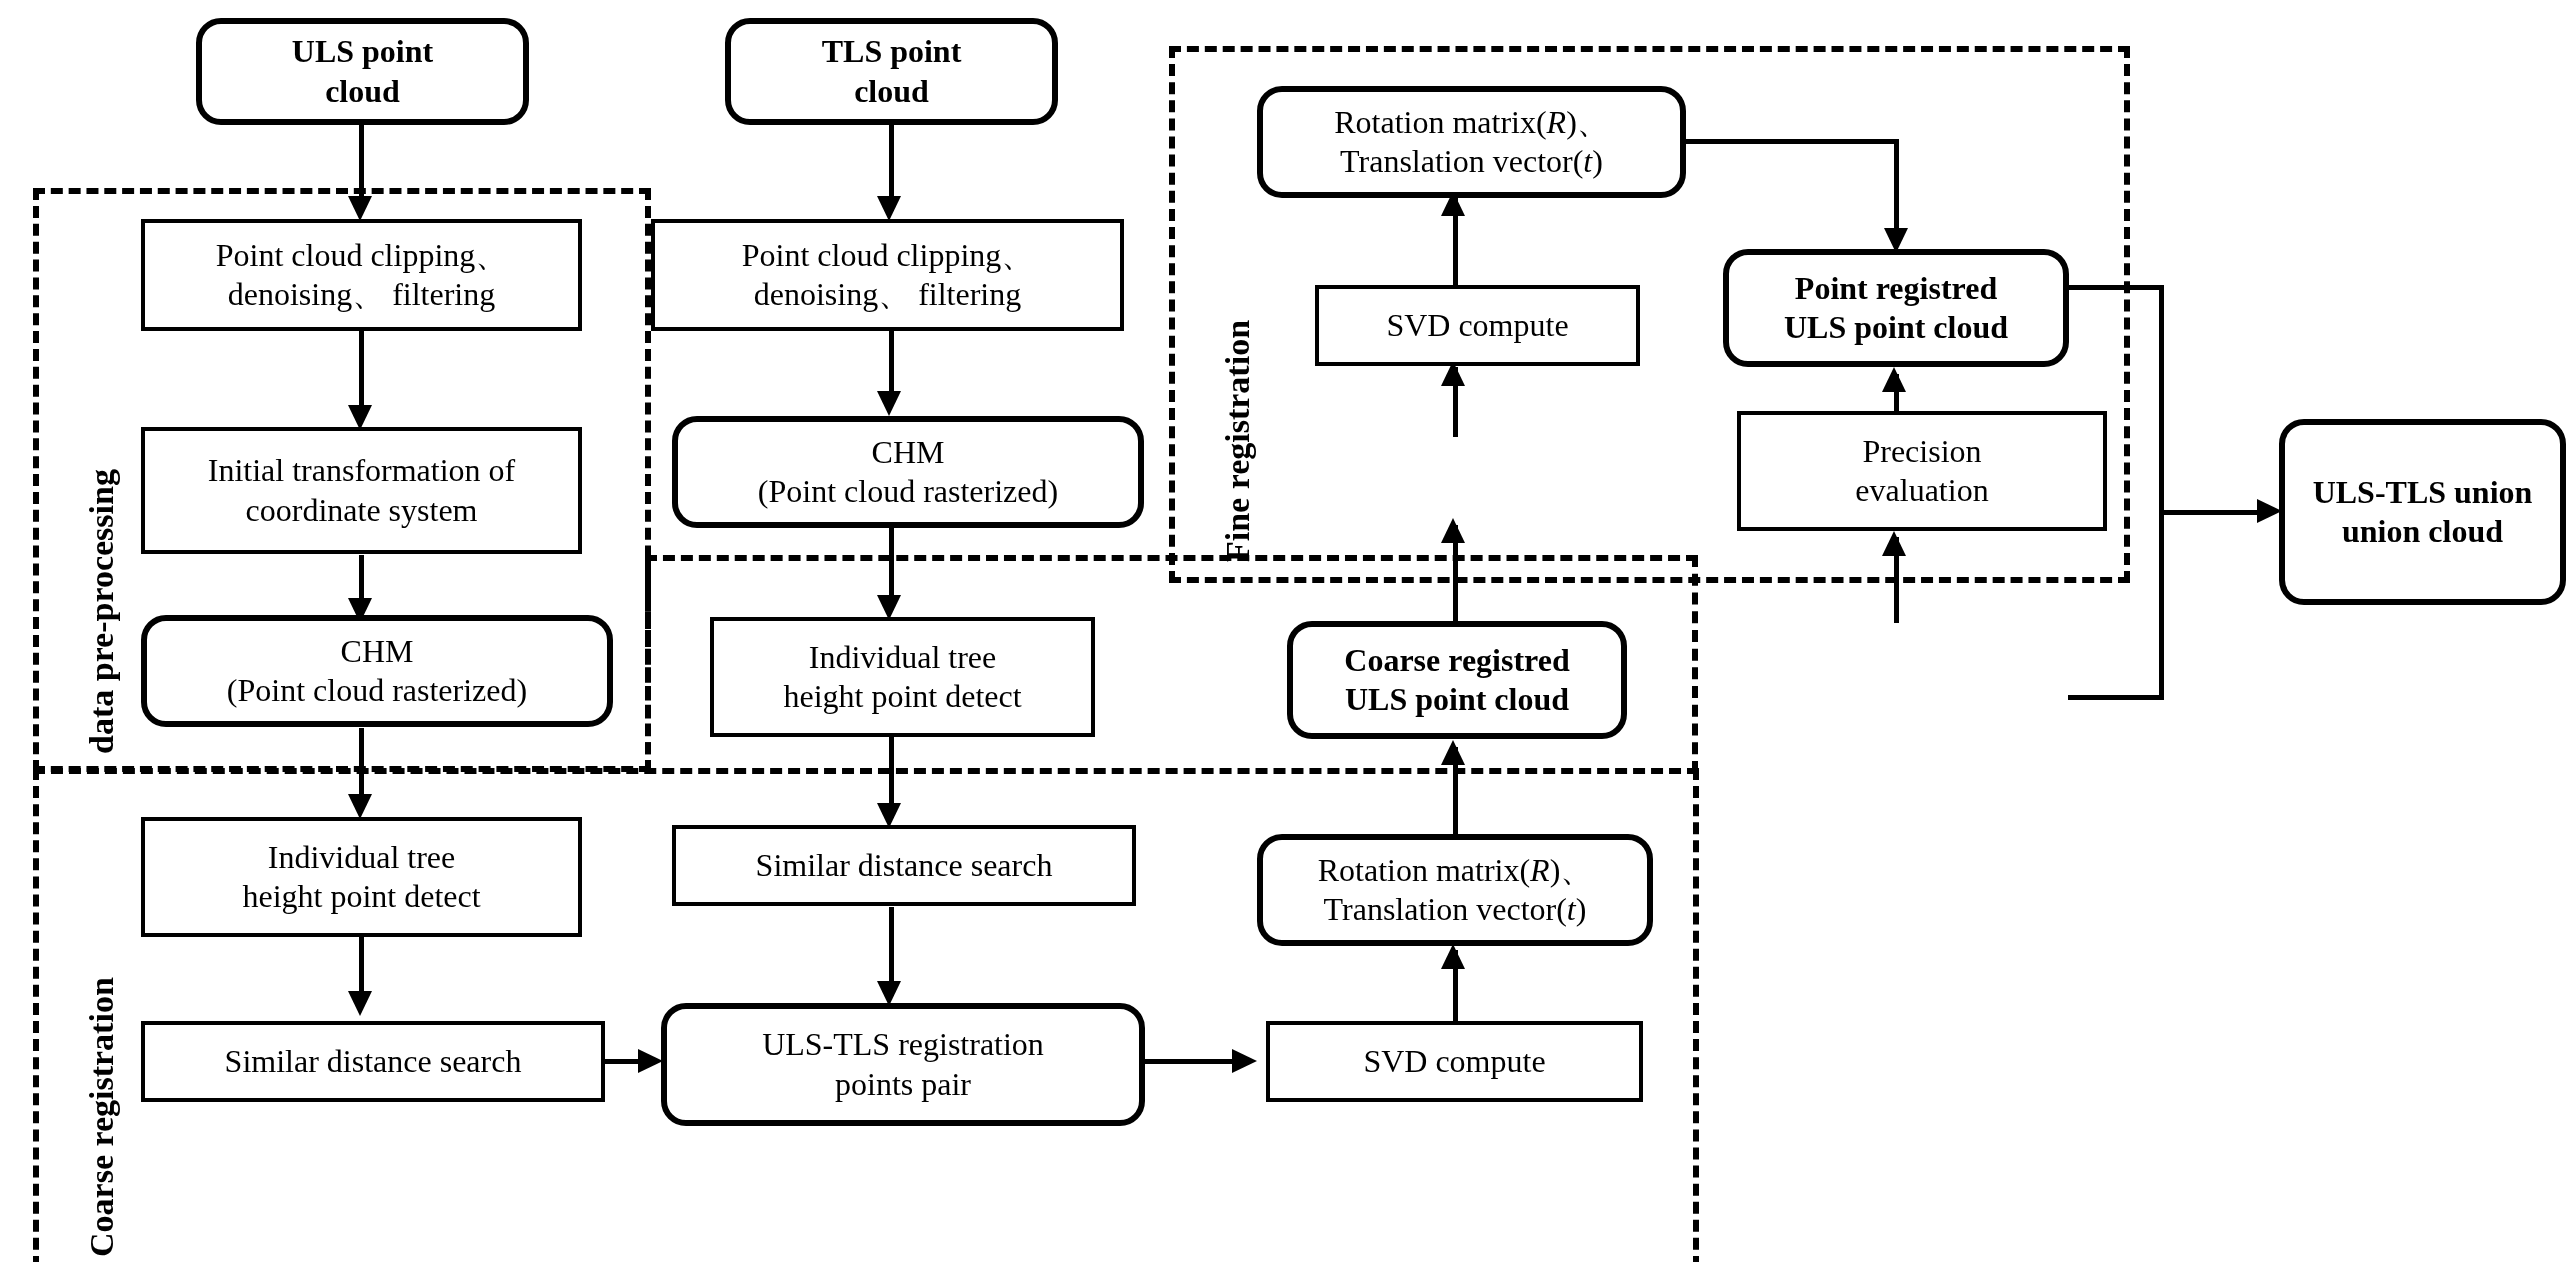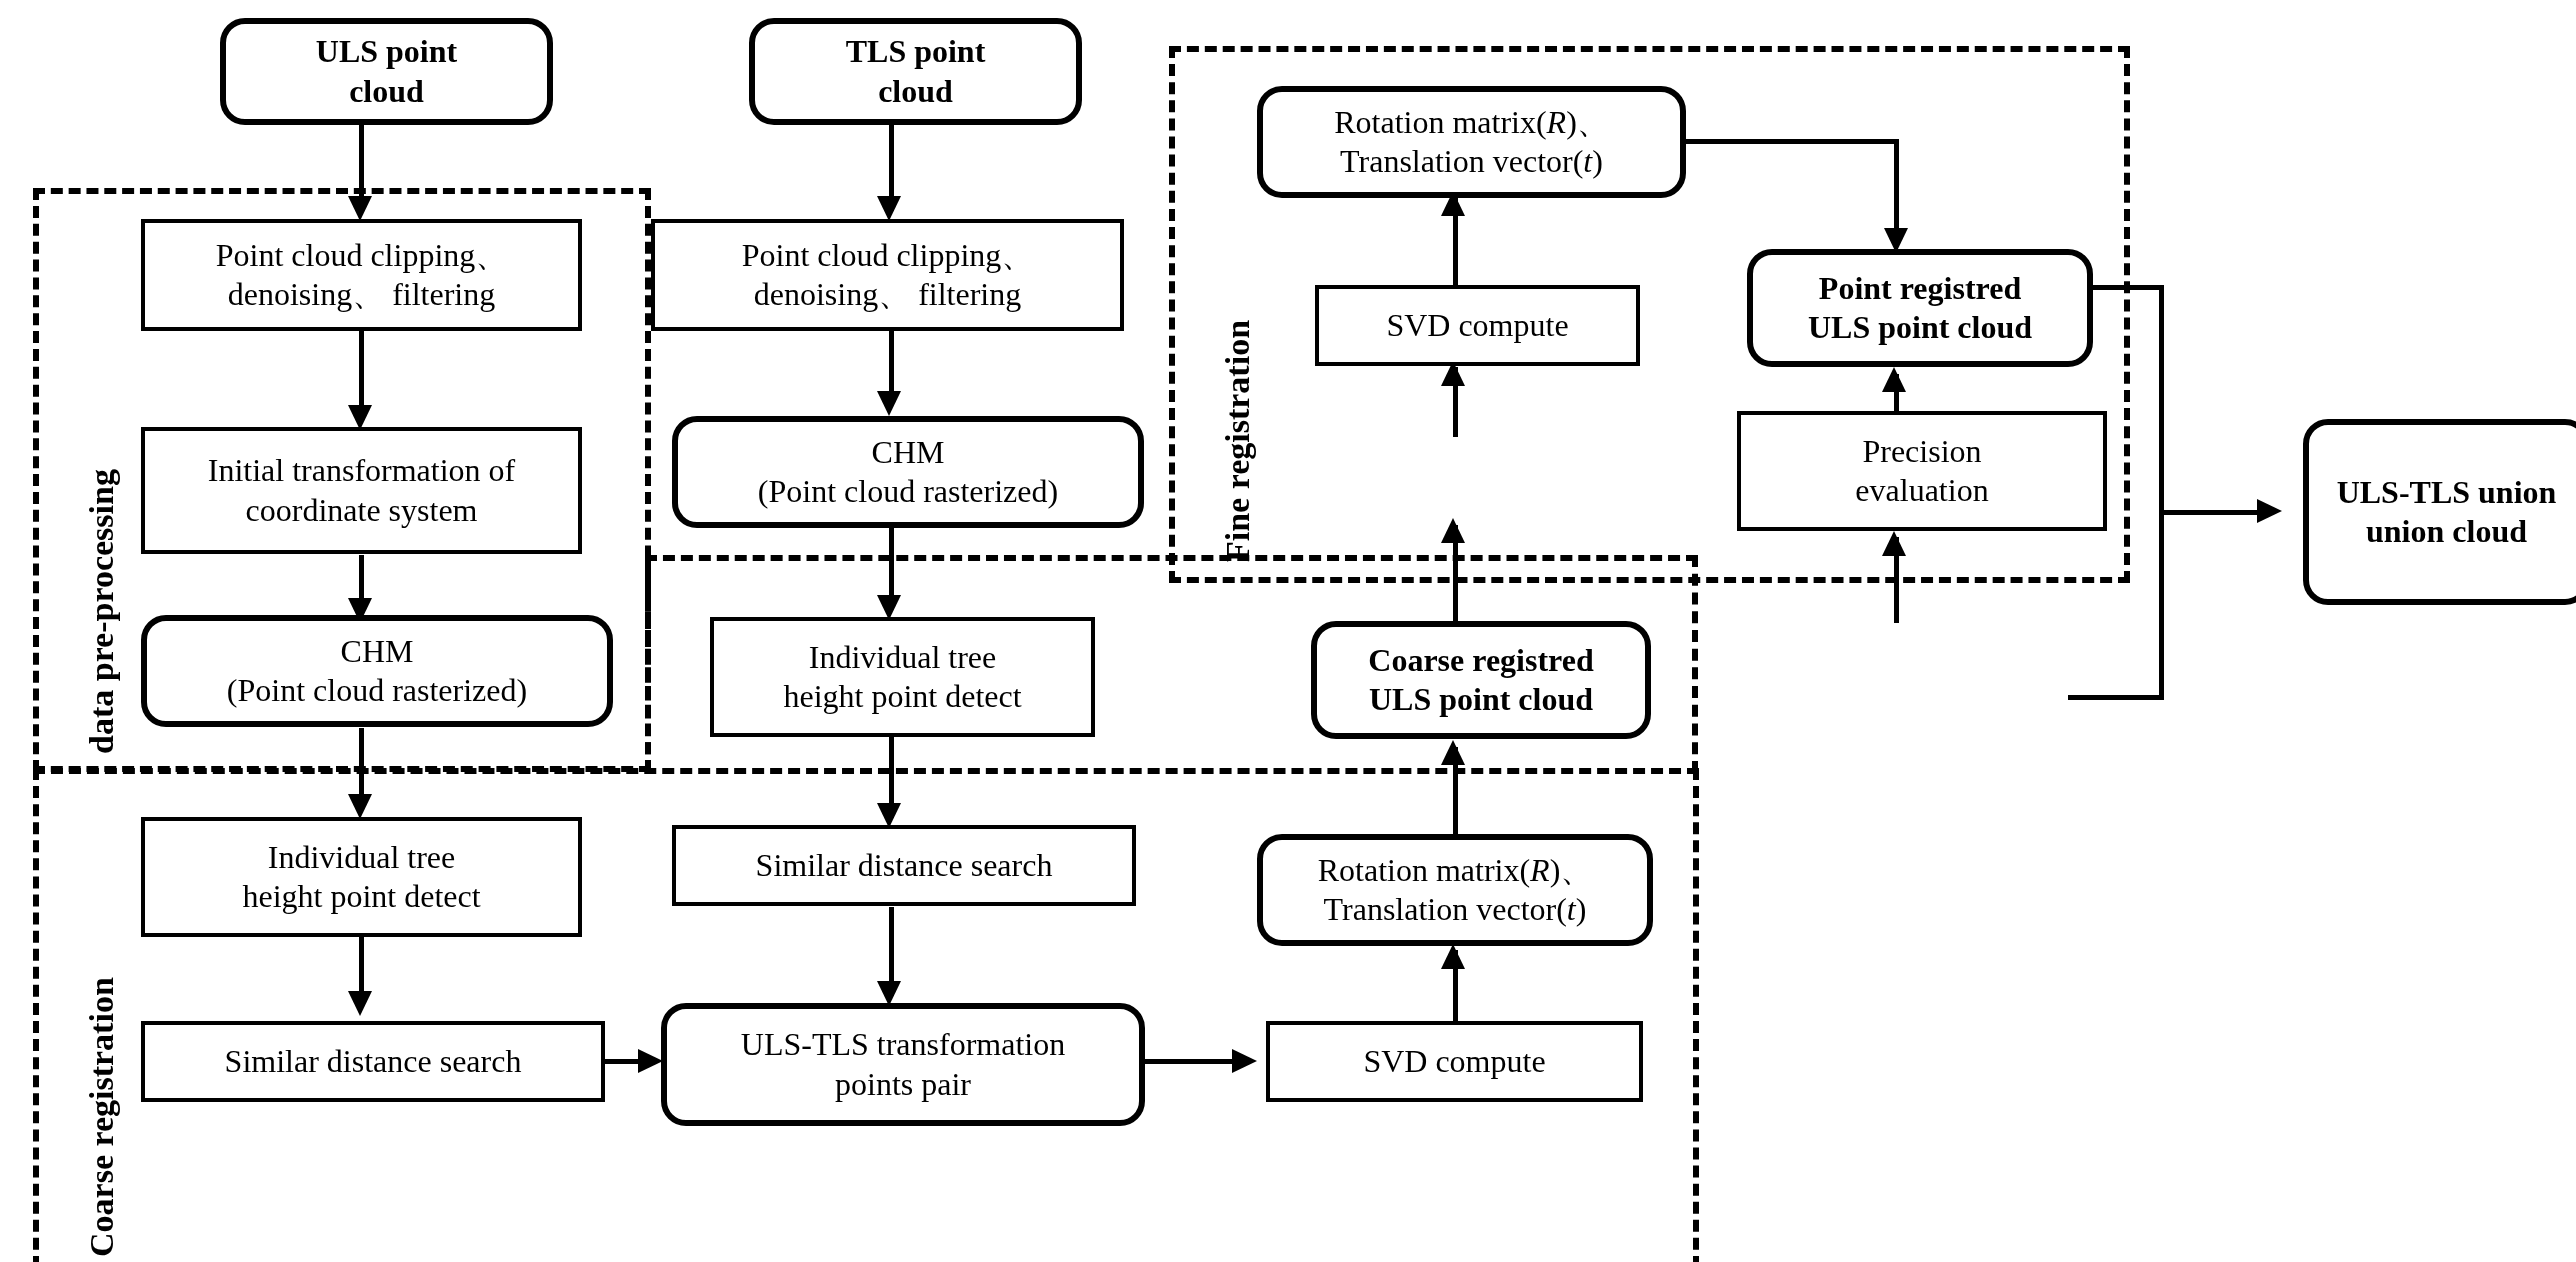--- a/index.html
+++ b/index.html
@@ -20,21 +20,21 @@
     align-items:center;
     justify-content:center;
     text-align:center;
     color:#000;
     line-height:1.22;
     font-size:32px;
     z-index:6;
     padding:1.5px 4.4px;
   }
   .node.rounded{border-radius:25px;border-width:6px;}
-  .node.bold{font-weight:bold;margin-left:24px;}
+  .node.bold{font-weight:bold;}
   .node .ln{display:block;white-space:nowrap;}
   .it{font-style:italic;}
 
   
   .group{
     position:absolute;
     box-sizing:border-box;
     border:6.7px dashed #000;
     background:transparent;
     z-index:2;
@@ -156,21 +156,21 @@
   <div class="arrowdown" style="left:877px;top:803px;"></div>
 
   <div class="node" style="left:672px;top:825px;width:464px;height:81px;">
     <span class="ln">Similar distance search</span>
   </div>
 
   <div class="vline" style="left:889px;top:907px;height:89px;"></div>
   <div class="arrowdown" style="left:877px;top:981px;"></div>
 
   <div class="node rounded" style="left:661px;top:1003px;width:484px;height:123px;flex-direction:column;">
-    <span class="ln">ULS-TLS transformation</span>
+    <span class="ln">ULS-TLS registration</span>
     <span class="ln">points pair</span>
   </div>
 
   <div class="hline" style="left:1145px;top:1059px;width:99px;"></div>
   <div class="arrowright" style="left:1232px;top:1049px;"></div>
 
   <div class="node" style="left:1266px;top:1021px;width:377px;height:81px;">
     <span class="ln">SVD compute</span>
   </div>
 

